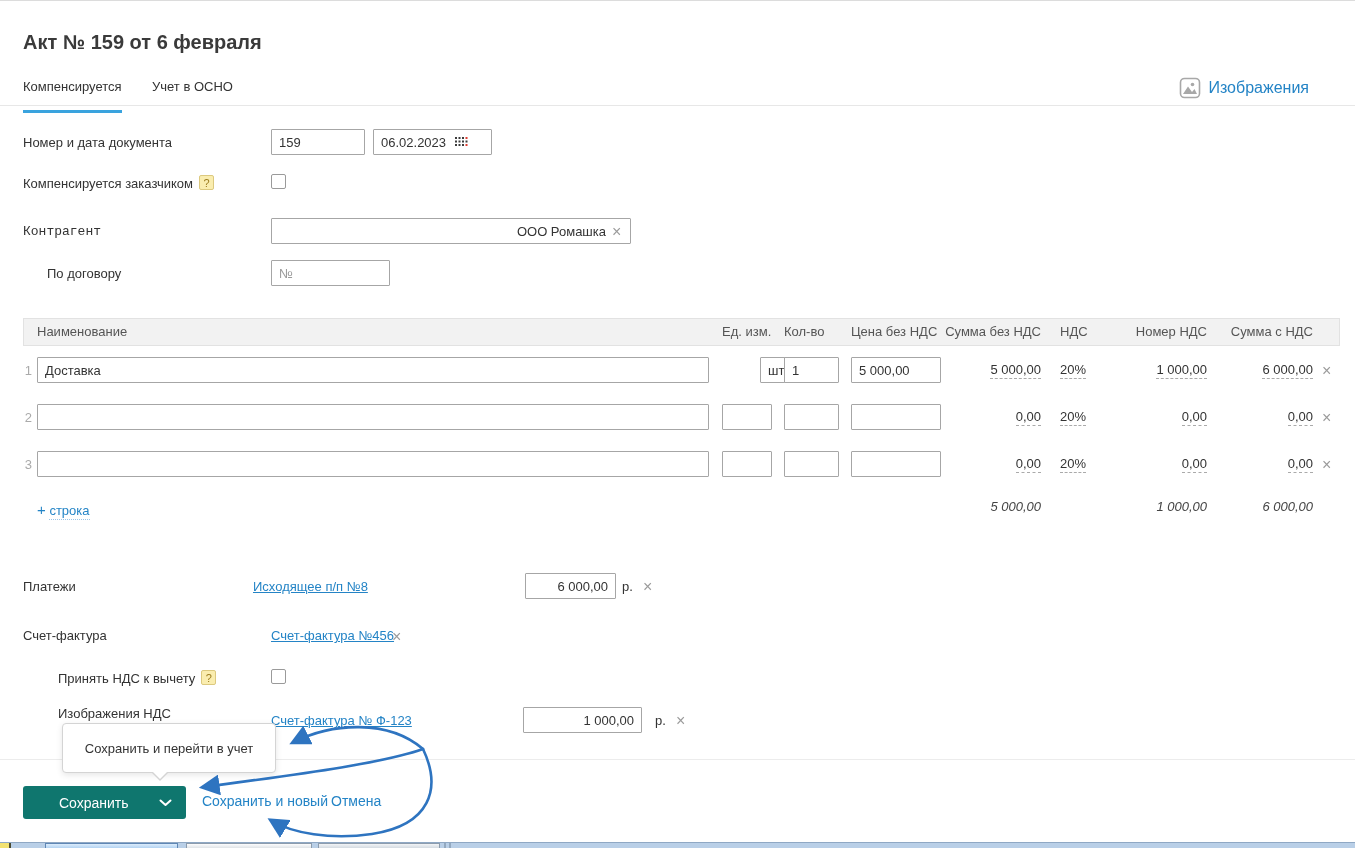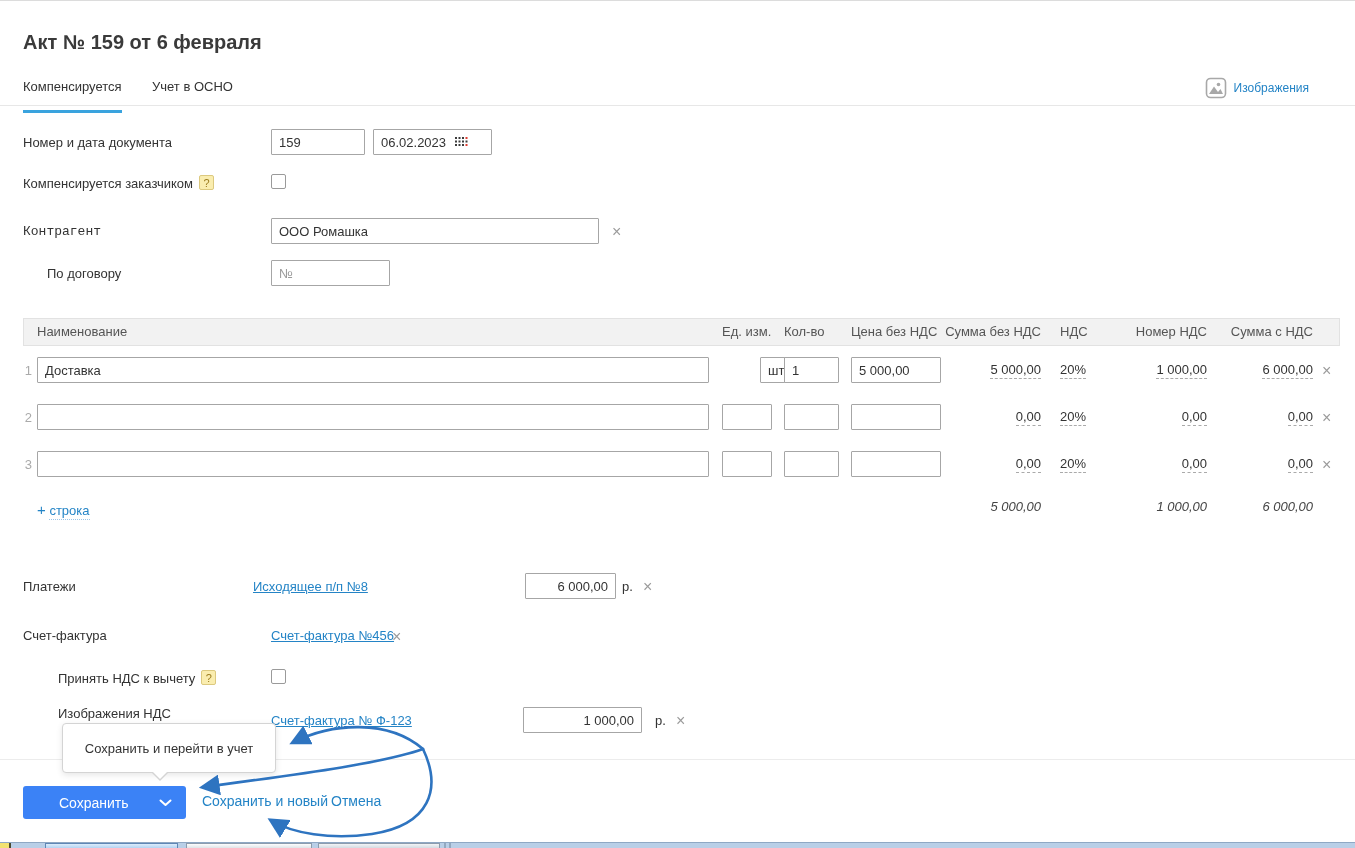--- a/index.html
+++ b/index.html
@@ -7,21 +7,21 @@
   body { font-family:"Liberation Sans", sans-serif; color:#333; }
   .page { position:relative; width:1355px; height:848px; background:#fff; overflow:hidden; border-top:1px solid #dcdcdc; }
 
   .title { position:absolute; left:23px; top:30px; font-size:20px; font-weight:bold; color:#3a3a3a; }
 
   .tab { position:absolute; top:78px; font-size:13px; color:#333; cursor:pointer; padding-bottom:16px; }
   .tab.active { border-bottom:3px solid #3aa3de; }
   .tabs-divider { position:absolute; left:0; top:104px; width:1355px; height:1px; background:#e7e7e7; }
 
   .images-link { position:absolute; top:76px; right:46px; display:flex; align-items:center; gap:7px; cursor:pointer; }
-  .images-link span { font-size:12px; color:#2484c6; }
+  .images-link span { font-size:16px; color:#2484c6; }
 
   .lbl { position:absolute; font-size:13px; color:#333; white-space:nowrap; }
   .inp { position:absolute; height:26px; border:1px solid #a6a6a6; background:#fff; padding:0 7px;
          font-family:"Liberation Sans", sans-serif; font-size:13px; color:#333; border-radius:1px; }
   .inp::placeholder { color:#9a9a9a; }
   .inp.num { text-align:right; }
   .help { display:inline-block; width:15px; height:15px; background:#faedaf; border:1px solid #dcc97f;
           color:#9c7c1e; font-size:11px; text-align:center; line-height:14px; border-radius:2px;
           margin-left:6px; vertical-align:1px; cursor:pointer; }
   .chk { position:absolute; appearance:none; -webkit-appearance:none; width:15px; height:15px;
@@ -45,21 +45,21 @@
   .footer-divider { position:absolute; left:0; top:758px; width:1355px; height:1px; background:#ececec; }
 
   .tooltip { position:absolute; left:62px; top:722px; width:214px; height:50px; background:#fff;
              border:1px solid #d4d4d4; border-radius:4px; box-shadow:0 2px 6px rgba(0,0,0,0.10);
              display:flex; align-items:center; justify-content:center; font-size:13px; color:#333; z-index:3; }
   .tooltip:before { content:""; position:absolute; left:88px; bottom:-9px; width:0; height:0;
                     border-left:9px solid transparent; border-right:9px solid transparent; border-top:9px solid #d4d4d4; }
   .tooltip:after  { content:""; position:absolute; left:89px; bottom:-7px; width:0; height:0;
                     border-left:8px solid transparent; border-right:8px solid transparent; border-top:8px solid #fff; }
 
-  .save-btn { position:absolute; left:23px; top:785px; width:163px; height:33px; background:#3b82f6;
+  .save-btn { position:absolute; left:23px; top:785px; width:163px; height:33px; background:#0f766e;
               border:none; border-radius:3px; color:#fff; font-family:"Liberation Sans", sans-serif;
               font-size:14px; cursor:pointer; display:flex; align-items:center; padding:0 14px 0 36px;
               justify-content:space-between; }
   .footer-link { position:absolute; top:792px; font-size:14px; color:#2484c6; cursor:pointer; white-space:nowrap; }
 
   .arrows-svg { position:absolute; left:180px; top:690px; width:280px; height:158px; z-index:4; pointer-events:none; }
 
   .taskbar { position:absolute; left:0; top:841px; width:1355px; height:7px; background:#b9cfe7; border-top:1px solid #8fa8c4; }
   .tb-seg { position:absolute; top:0; height:7px; }
 </style>
@@ -104,21 +104,21 @@
         <rect x="10.5" y="7" width="2" height="2"></rect>
     </g>
   </svg>
 
   <div class="lbl" style="left:23px; top:174px;">
     <span>Компенсируется заказчиком</span><span class="help">?</span>
   </div>
   <input type="checkbox" class="chk" style="left: 271px; top: 173px;">
 
   <div class="lbl" style="left:23px; top:223px;font-family:Liberation Mono, monospace;">Контрагент</div>
-  <input class="inp" style="left: 271px; top: 217px; width: 328px; padding-right: 24px;" value="ООО Ромашка">
+  <input class="inp" style="left: 271px; top: 217px; width: 360px; padding-right: 24px; text-align: right;" value="ООО Ромашка">
   <div class="clear-x" style="left:612px; top:223px;">×</div>
 
   <div class="lbl" style="left:23px; top:265px;margin-left:24px;">По договору</div>
   <input class="inp" style="left: 271px; top: 259px; width: 119px;" placeholder="№">
 
   <div class="thead"></div>
   <div class="th" style="left:37px;">Наименование</div>
   <div class="th" style="left:722px;">Ед. изм.</div>
   <div class="th" style="left:784px;">Кол-во</div>
   <div class="th" style="left:851px;">Цена без НДС</div>

